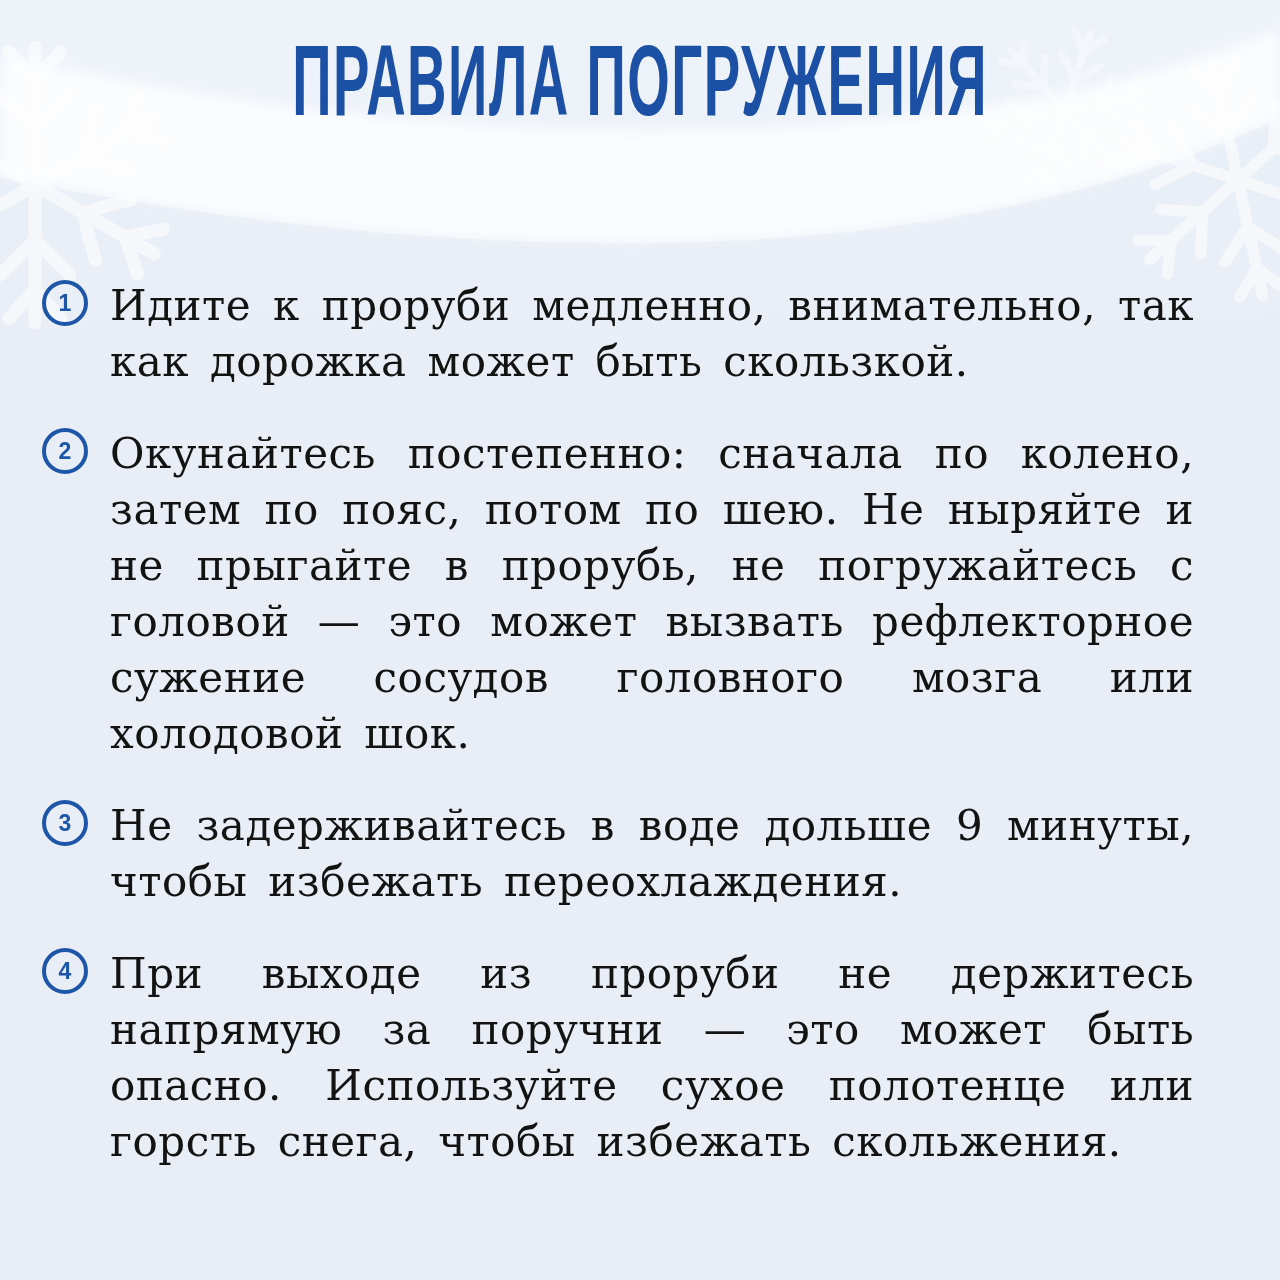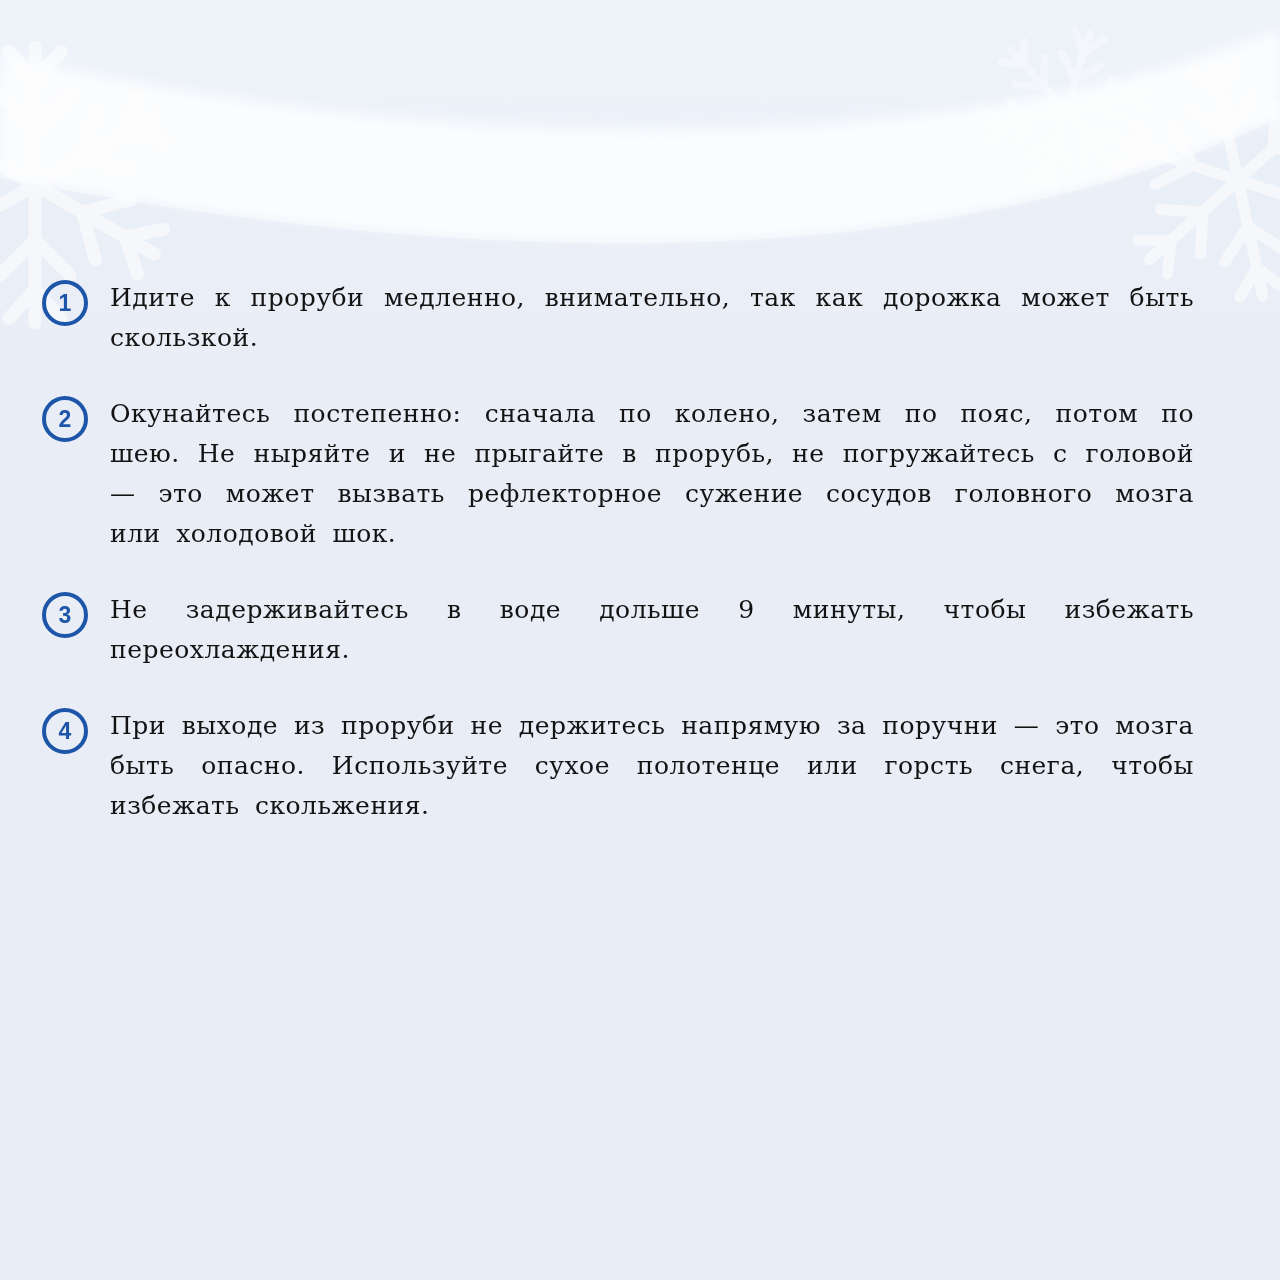--- a/index.html
+++ b/index.html
@@ -55,22 +55,22 @@
     font-weight:700;
     font-size:23px;
     line-height:38px;
     text-align:center;
     margin-top:2px;
     background:transparent;
   }
   .rule-text{
     flex:1 1 auto;
     margin:0 0 0 22px;
-    font-size:25px;
-    line-height:40px;
+    font-size:42px;
+    line-height:56px;
     color:#131313;
     text-align:justify;
     word-spacing:7px;
     letter-spacing:0.5px;
   }
 </style>
 </head>
 <body>
 
 <div class="poster">
@@ -98,37 +98,40 @@
     </defs>
 
     <path d="M0,55 C 400,145 900,175 1280,30 L1280,118 C 900,295 400,255 0,178 Z" fill="#ffffff" opacity="0.8" filter="url(#soft)"></path>
     <path d="M0,178 C 400,255 900,295 1280,118 L1280,40 L1280,1280 L0,1280 Z" fill="#e8edf6" opacity="0.55"></path>
 
     <use href="#flake" transform="translate(35,185) scale(1.45)" opacity="0.55"></use>
     <use href="#flake" transform="translate(1065,110) scale(0.85) rotate(18)" opacity="0.35"></use>
     <use href="#flake" transform="translate(1238,180) scale(1.25) rotate(-12)" opacity="0.55"></use>
   </svg>
 
+  <div class="header">
+    <div class="title">ПРАВИЛА ПОГРУЖЕНИЯ</div>
+  </div>
 
   <div class="rules">
 
     <div class="rule">
       <div class="badge">1</div>
       <p class="rule-text">Идите к проруби медленно, внимательно, так как дорожка может быть скользкой.</p>
     </div>
 
     <div class="rule">
       <div class="badge">2</div>
       <p class="rule-text">Окунайтесь постепенно: сначала по колено, затем по пояс, потом по шею. Не ныряйте и не прыгайте в прорубь, не погружайтесь с головой — это может вызвать рефлекторное сужение сосудов головного мозга или холодовой шок.</p>
     </div>
 
     <div class="rule">
       <div class="badge">3</div>
       <p class="rule-text">Не задерживайтесь в воде дольше 9 минуты, чтобы избежать переохлаждения.</p>
     </div>
 
     <div class="rule">
       <div class="badge">4</div>
-      <p class="rule-text">При выходе из проруби не держитесь напрямую за поручни — это мозга быть опасно. Используйте сухое полотенце или горсть снега, чтобы избежать скольжения.</p>
+      <p class="rule-text">При выходе из проруби не держитесь напрямую за поручни — это может быть опасно. Используйте сухое полотенце или горсть снега, чтобы избежать скольжения.</p>
     </div>
 
   </div>
 </div>
 
 </body></html>

